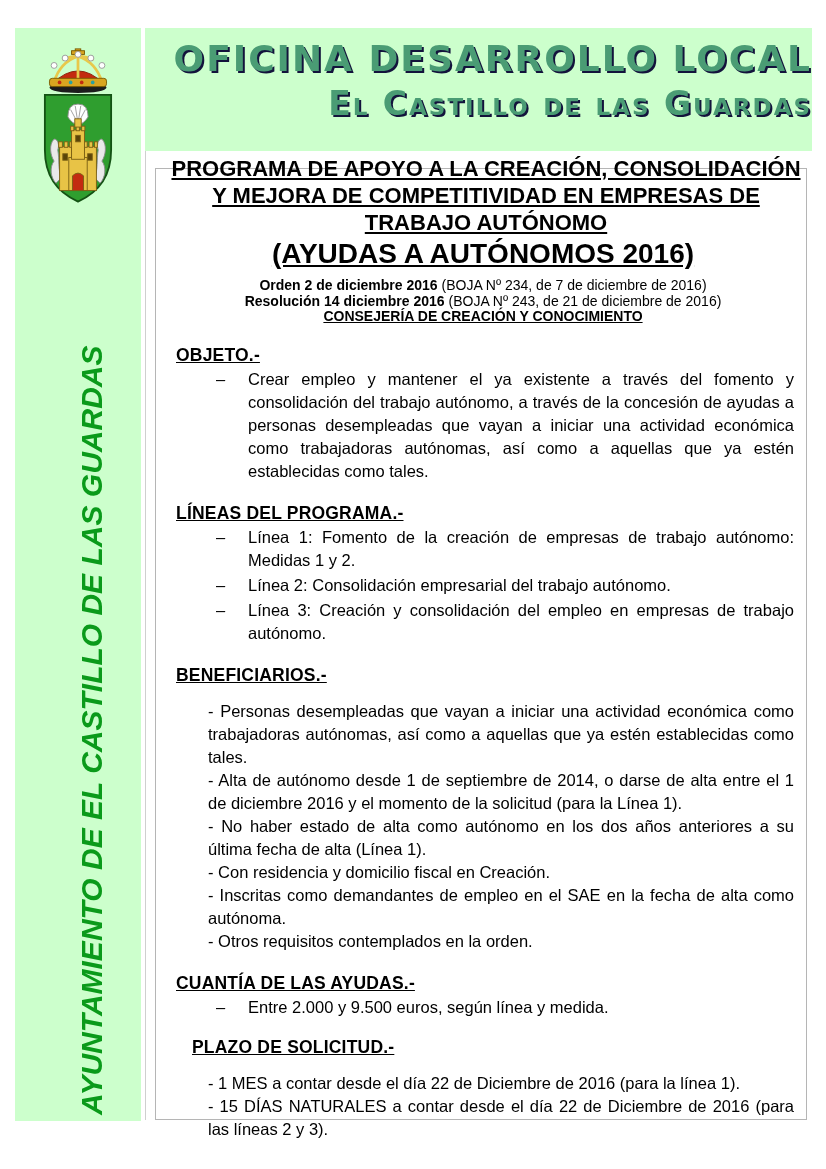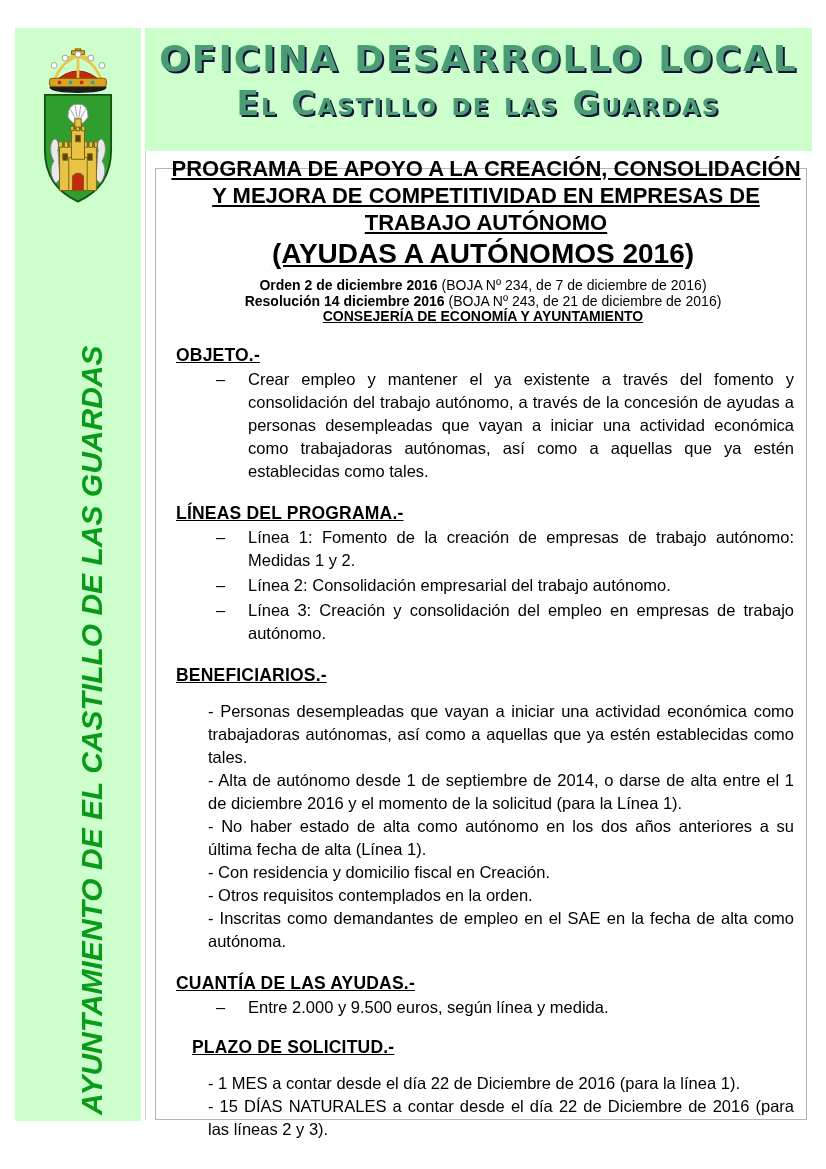--- a/index.html
+++ b/index.html
@@ -3,21 +3,21 @@
 <meta charset="utf-8">
 <style>
   * { margin:0; padding:0; box-sizing:border-box; }
   html,body { width:826px; height:1169px; background:#ffffff; overflow:hidden;
               font-family:"Liberation Sans", sans-serif; color:#000; }
   .abs { position:absolute; }
 
   
   .sidebar   { left:15px; top:28px; width:126px; height:1093px; background:#ccffcc; }
   .banner    { left:145px; top:28px; width:667px; height:159px; background:#ccffcc;
-               text-align:center; padding-top:8px; }
+               text-align:right; padding-top:8px; }
   .content-col { left:145px; top:151px; width:667px; height:969px; background:#ffffff;
                border-left:1px solid #cfcfcf; }
 
   
   .banner-line1 { font-family:"DejaVu Sans", sans-serif; font-weight:bold;
                   font-size:36px; letter-spacing:2px; color:#4a9c74;
                   text-shadow:2px 2px 0 #13133c; line-height:46px; }
   .banner-line2 { font-family:"DejaVu Sans", sans-serif; font-weight:bold;
                   font-variant:small-caps; font-size:33px; letter-spacing:2px;
                   color:#4a9c74; text-shadow:2px 2px 0 #13133c; line-height:44px; }
@@ -121,21 +121,21 @@
 <div class="abs content-col"></div>
 
 <div class="abs content-box">
 
   <div class="doc-title">PROGRAMA DE APOYO A LA CREACIÓN, CONSOLIDACIÓN Y MEJORA DE COMPETITIVIDAD EN EMPRESAS DE TRABAJO AUTÓNOMO</div>
   <div class="doc-subtitle">(AYUDAS A AUTÓNOMOS 2016)</div>
 
   <div class="orden-block">
     <div><span class="b">Orden 2 de diciembre 2016</span><span> (BOJA Nº 234, de 7 de diciembre de 2016)</span></div>
     <div><span class="b">Resolución 14 diciembre 2016</span><span> (BOJA Nº 243, de 21 de diciembre de 2016)</span></div>
-    <div class="consejeria">CONSEJERÍA DE ECONOMÍA Y AYUNTAMIENTO</div>
+    <div class="consejeria">CONSEJERÍA DE CREACIÓN Y CONOCIMIENTO</div>
   </div>
 
   <div class="sec-head">OBJETO.-</div>
   <div class="body-txt dash-row">
     <span class="dash-glyph">–</span>
     <span class="dash-text">Crear empleo y mantener el ya existente a través del fomento y consolidación del trabajo autónomo, a través de la concesión de ayudas a personas desempleadas que vayan a iniciar una actividad económica como trabajadoras autónomas, así como a aquellas que ya estén establecidas como tales.</span>
   </div>
 
   <div class="sec-head">LÍNEAS DEL PROGRAMA.-</div>
   <div class="body-txt dash-row">
@@ -150,22 +150,22 @@
     <span class="dash-glyph">–</span>
     <span class="dash-text">Línea 3: Creación y consolidación del empleo en empresas de trabajo autónomo.</span>
   </div>
 
   <div class="sec-head">BENEFICIARIOS.-</div>
   <div class="para-group">
     <div class="body-txt para">- Personas desempleadas que vayan a iniciar una actividad económica como trabajadoras autónomas, así como a aquellas que ya estén establecidas como tales.</div>
     <div class="body-txt para">- Alta de autónomo desde 1 de septiembre de 2014, o darse de alta entre el 1 de diciembre 2016 y el momento de la solicitud (para la Línea 1).</div>
     <div class="body-txt para">- No haber estado de alta como autónomo en los dos años anteriores a su última fecha de alta (Línea 1).</div>
     <div class="body-txt para">- Con residencia y domicilio  fiscal en Creación.</div>
+    <div class="body-txt para">- Inscritas como demandantes de empleo en el SAE en la fecha de alta como autónoma.</div>
     <div class="body-txt para">- Otros requisitos contemplados en la orden.</div>
-    <div class="body-txt para">- Inscritas como demandantes de empleo en el SAE en la fecha de alta como autónoma.</div>
   </div>
 
   <div class="sec-head">CUANTÍA DE LAS AYUDAS.-</div>
   <div class="body-txt dash-row">
     <span class="dash-glyph">–</span>
     <span class="dash-text">Entre 2.000 y 9.500 euros, según línea y medida.</span>
   </div>
 
   <div class="sec-head tight">PLAZO DE SOLICITUD.-</div>
   <div class="para-group">

